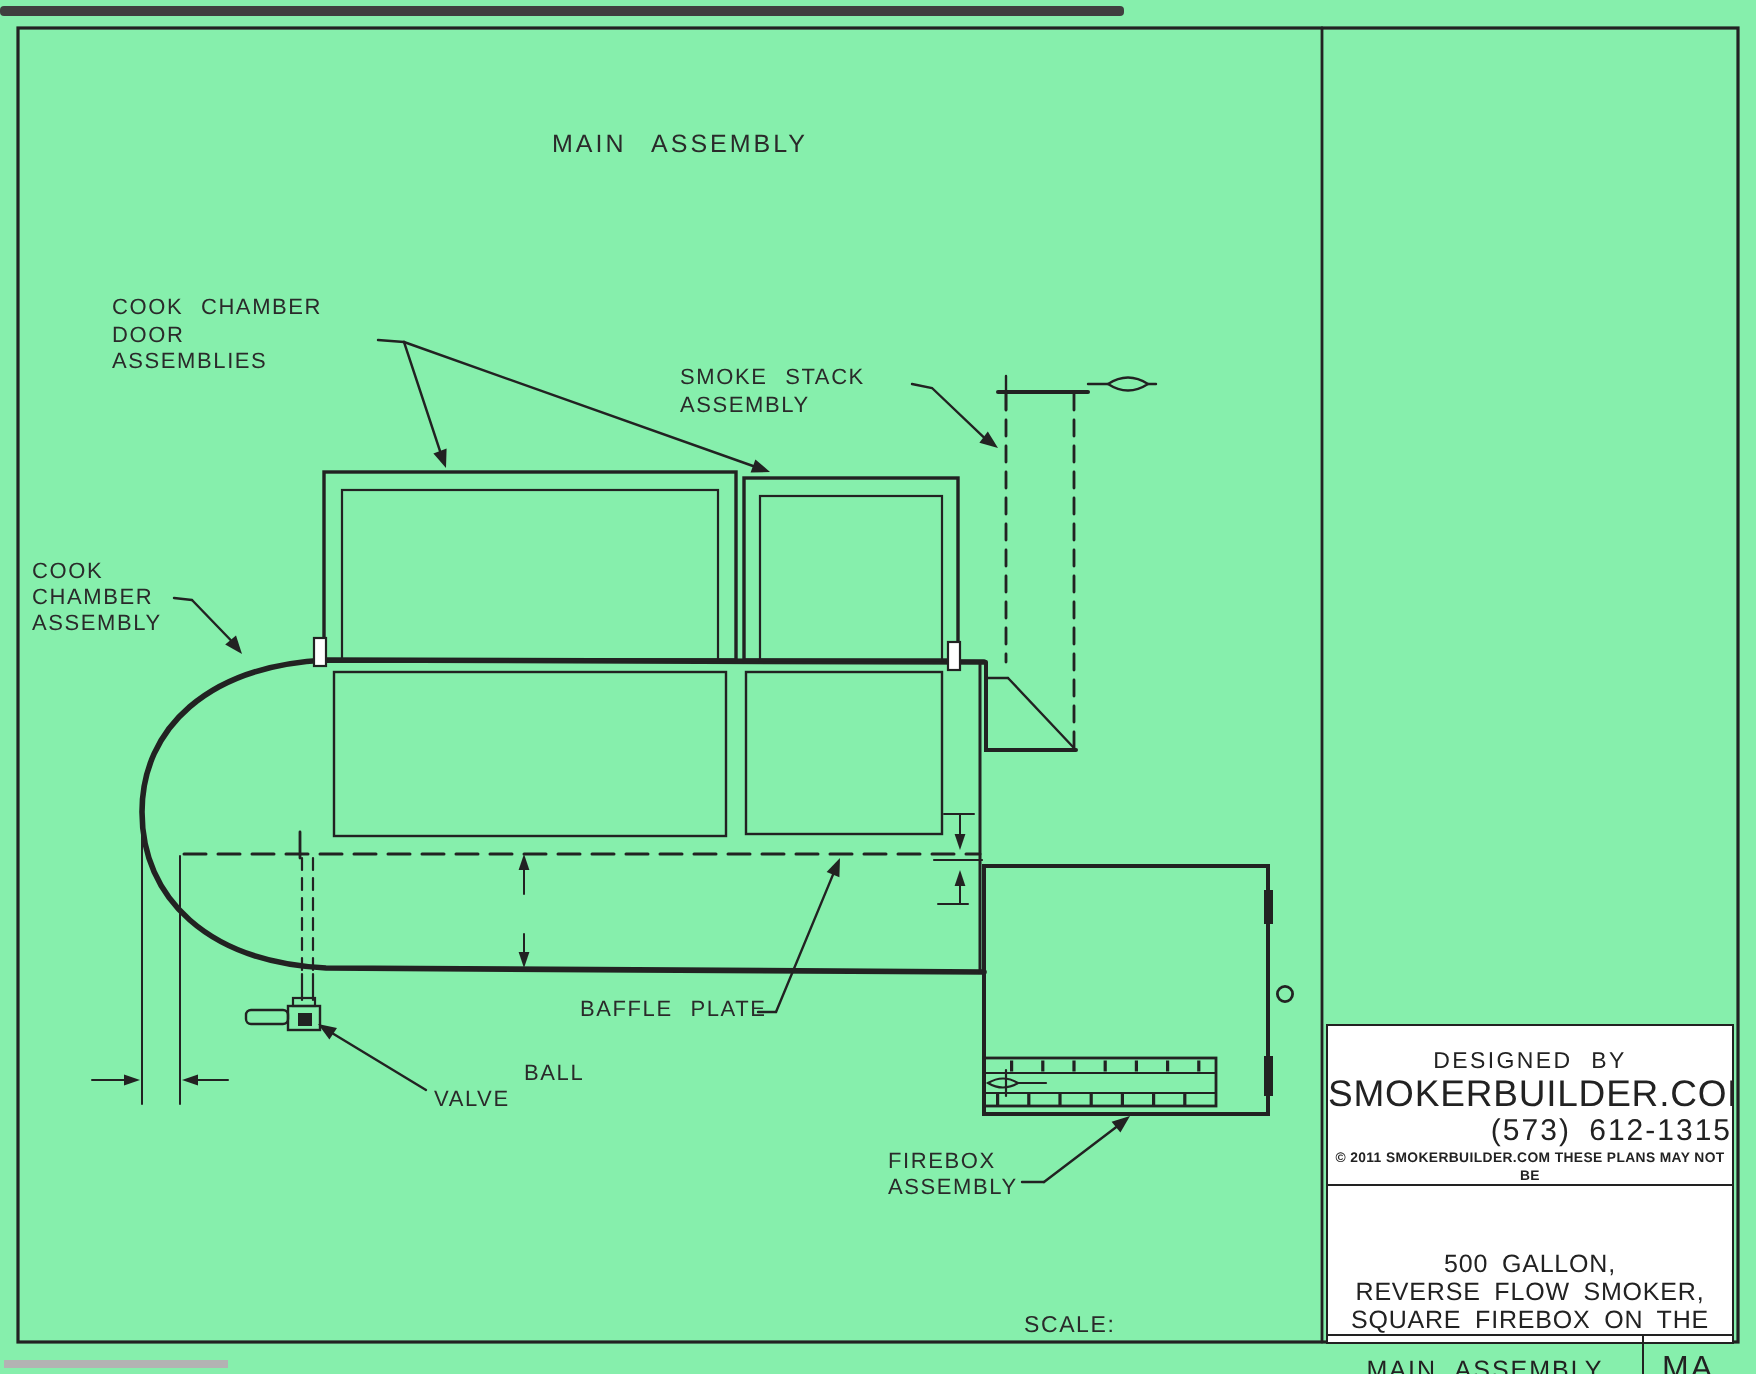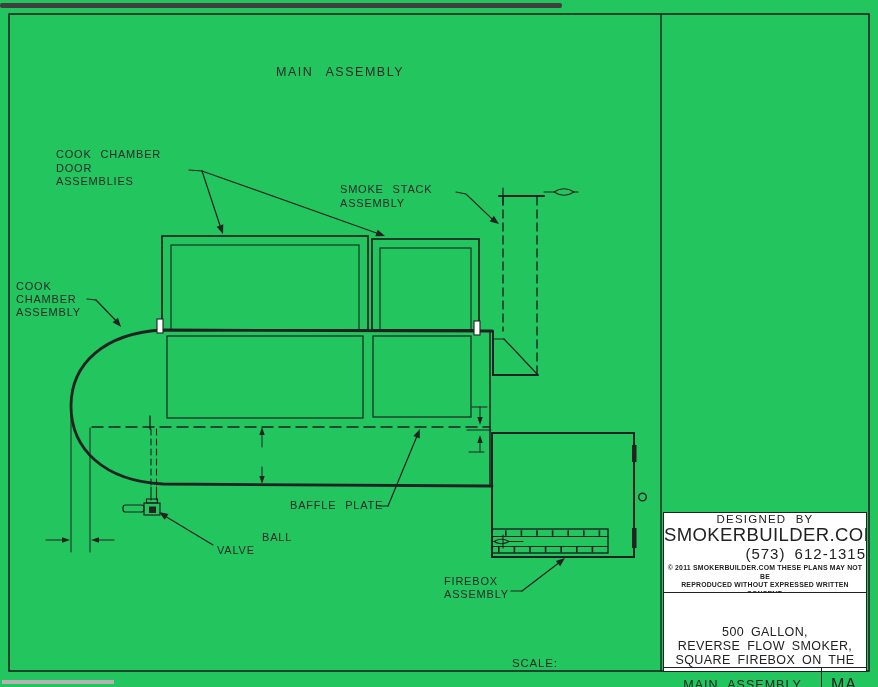--- a/index.html
+++ b/index.html
@@ -1,27 +1,27 @@
 <!DOCTYPE html>
 <html><head>
 <meta charset="utf-8">
 <style>
   html,body{margin:0;padding:0;background:#ffffff;}
   #sheet{
-    position:relative;width:878px;height:687px;background:#22c55e;overflow:hidden;
+    position:relative;width:878px;height:687px;background:#86efac;overflow:hidden;
     font-family:"Liberation Sans", sans-serif;color:#222;
   }
   #linework{position:absolute;left:0;top:0;}
   .lbl{position:absolute;color:#2a2a2a;font-size:11px;letter-spacing:.8px;word-spacing:5px;line-height:13.5px;white-space:nowrap;}
   .r{}
   .artifact{position:absolute;}
   
   #titleblock{position:absolute;left:663px;top:512px;width:204px;height:160px;border:1.5px solid #222;box-sizing:border-box;background:#fff;}
   #tb-designed{height:80px;border-bottom:1.5px solid #222;box-sizing:border-box;text-align:center;overflow:hidden;}
-  .tb-line1{font-size:11.5px;letter-spacing:1.2px;word-spacing:5px;margin-top:0;}
+  .tb-line1{font-size:11.5px;letter-spacing:1.2px;word-spacing:5px;margin-top:12px;}
   .tb-company{font-size:18.5px;letter-spacing:.4px;line-height:20px;}
   .tb-phone{font-size:15px;letter-spacing:1px;word-spacing:4px;line-height:17px;text-align:right;}
   .tb-copy{font-size:6.9px;font-weight:bold;line-height:8.6px;letter-spacing:.2px;margin-top:2px;}
   #tb-model{height:43px;border-bottom:1.5px solid #222;box-sizing:border-box;text-align:center;font-size:12.5px;line-height:13.8px;letter-spacing:.4px;word-spacing:3px;padding-top:1px;overflow:hidden;margin-top:32px;}
   #tb-bottom{height:34px;display:flex;box-sizing:border-box;}
   #tb-sheet-title{flex:1;border-right:1.5px solid #222;display:flex;align-items:center;justify-content:center;font-size:12.5px;letter-spacing:1px;word-spacing:5px;}
   #tb-sheet-code{width:44px;display:flex;align-items:center;justify-content:center;font-size:16px;letter-spacing:1px;}
 </style>
 </head>
 <body>

